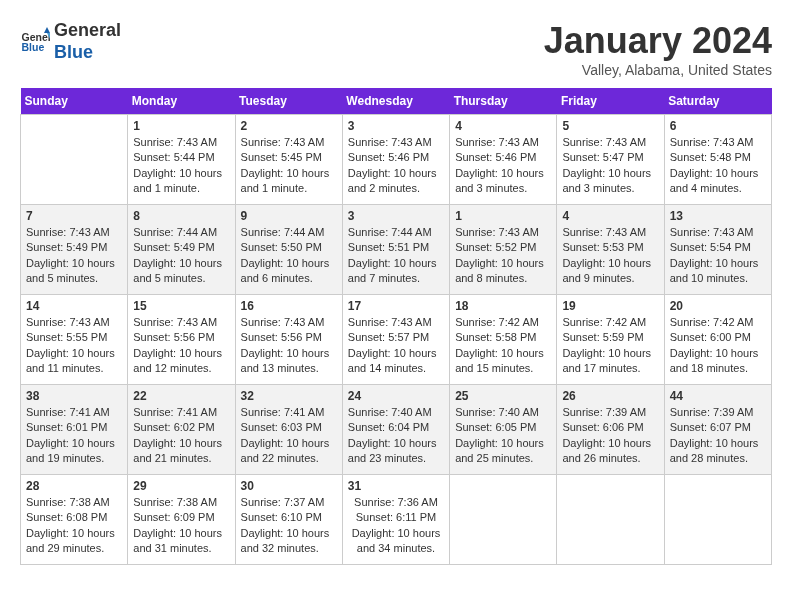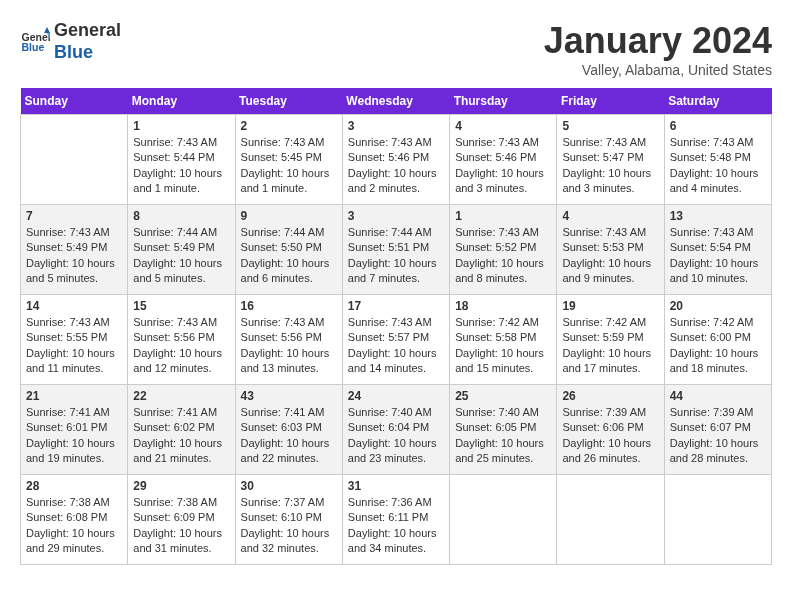--- a/index.html
+++ b/index.html
@@ -265,35 +265,35 @@
         <td>
           <span class="day-num">20</span>
           <div class="day-info" style="white-space: pre-line;">Sunrise: 7:42 AM
 Sunset: 6:00 PM
 Daylight: 10 hours
 and 18 minutes.</div>
         </td>
       </tr>
       <tr>
         <td>
-          <span class="day-num">21</span>
+          <span class="day-num">38</span>
           <div class="day-info" style="white-space: pre-line;">Sunrise: 7:41 AM
 Sunset: 6:01 PM
 Daylight: 10 hours
 and 19 minutes.</div>
         </td>
         <td>
           <span class="day-num">22</span>
           <div class="day-info" style="white-space: pre-line;">Sunrise: 7:41 AM
 Sunset: 6:02 PM
 Daylight: 10 hours
 and 21 minutes.</div>
         </td>
         <td>
-          <span class="day-num">43</span>
+          <span class="day-num">32</span>
           <div class="day-info" style="white-space: pre-line;">Sunrise: 7:41 AM
 Sunset: 6:03 PM
 Daylight: 10 hours
 and 22 minutes.</div>
         </td>
         <td>
           <span class="day-num">24</span>
           <div class="day-info" style="white-space: pre-line;">Sunrise: 7:40 AM
 Sunset: 6:04 PM
 Daylight: 10 hours
@@ -338,21 +338,21 @@
         </td>
         <td>
           <span class="day-num">30</span>
           <div class="day-info" style="white-space: pre-line;">Sunrise: 7:37 AM
 Sunset: 6:10 PM
 Daylight: 10 hours
 and 32 minutes.</div>
         </td>
         <td>
           <span class="day-num">31</span>
-          <div class="day-info" style="white-space: pre-line;">Sunrise: 7:36 AM
+          <div class="day-info" style="white-space: pre-line; text-align: center;">Sunrise: 7:36 AM
 Sunset: 6:11 PM
 Daylight: 10 hours
 and 34 minutes.</div>
         </td>
         <td class="empty-cell"></td>
         <td class="empty-cell"></td>
         <td class="empty-cell"></td>
       </tr>
     </tbody>
 </table>

